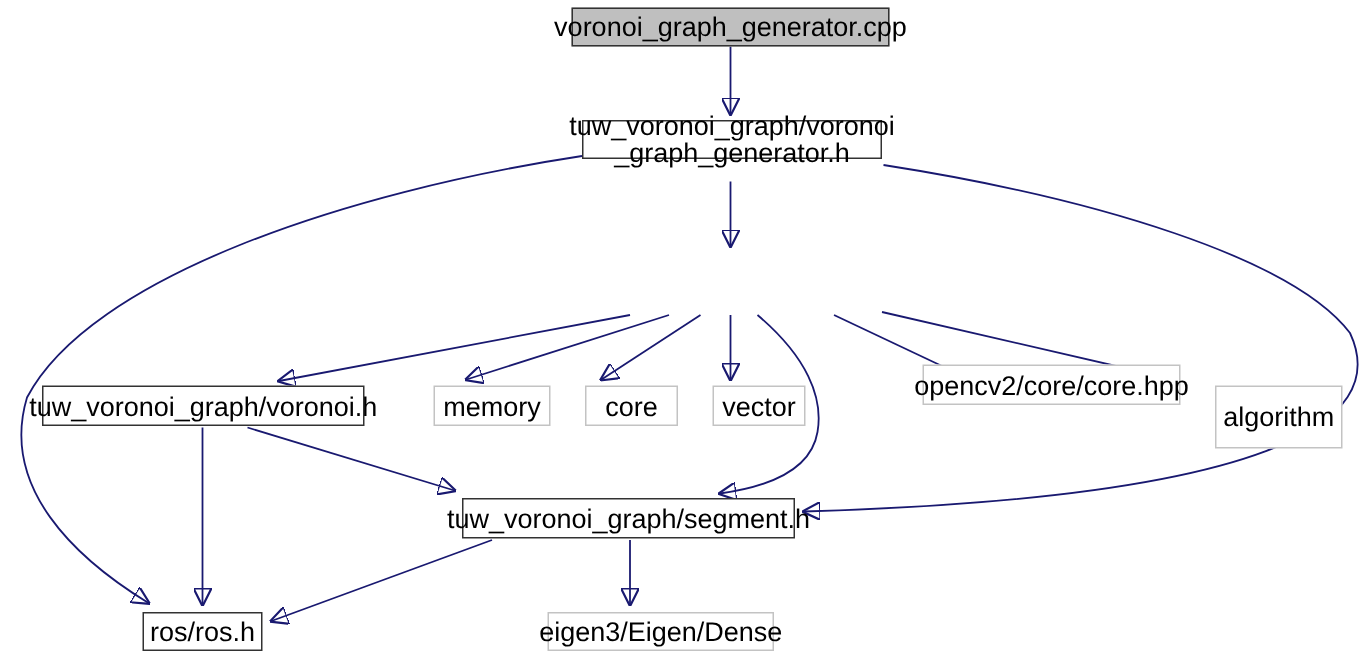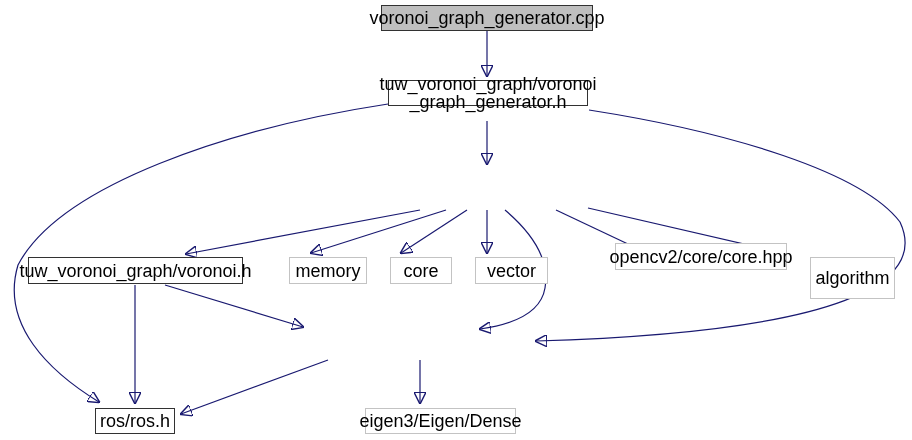--- a/index.html
+++ b/index.html
@@ -76,19 +76,20 @@
     <path d="M328,360 L181,414" marker-end="url(#arrow)"></path>
     <path d="M420,360 L420,403" marker-end="url(#arrow)"></path>
   </svg>
 
   <div class="node node-current" style="left:381px; top:5px;   width:212px; height:26px;">voronoi_graph_generator.cpp</div>
   <div class="node node-internal" style="left:388px; top:80px;  width:200px; height:26px;">tuw_voronoi_graph/voronoi
 _graph_generator.h</div>
   <div class="node node-internal" style="left:28px;  top:257px; width:215px; height:27px;">tuw_voronoi_graph/voronoi.h</div>
   <div class="node node-external" style="left:267px; top:257px; width:78px;  height:27px;">memory</div>
   <div class="node node-external" style="left:368px; top:257px; width:62px;  height:27px;">core</div>
-  <div class="node node-external" style="left:453px; top:257px; width:73px;  height:27px;text-align:center;">vector</div>
+  <div class="node node-external" style="left:453px; top:257px; width:62px;  height:27px;text-align:center;">vector</div>
   <div class="node node-external" style="left:593px; top:243px; width:172px; height:27px;">opencv2/core/core.hpp</div>
   <div class="node node-external" style="left:788px; top:257px; width:85px;  height:42px;">algorithm</div>
+  <div class="node node-internal" style="left:308px; top:332px; width:222px; height:27px;">tuw_voronoi_graph/segment.h</div>
   <div class="node node-internal" style="left:95px;  top:408px; width:80px;  height:26px;text-align:center;">ros/ros.h</div>
   <div class="node node-external" style="left:343px; top:408px; width:151px; height:26px;">eigen3/Eigen/Dense</div>
 
 </div>
 
 </body></html>

